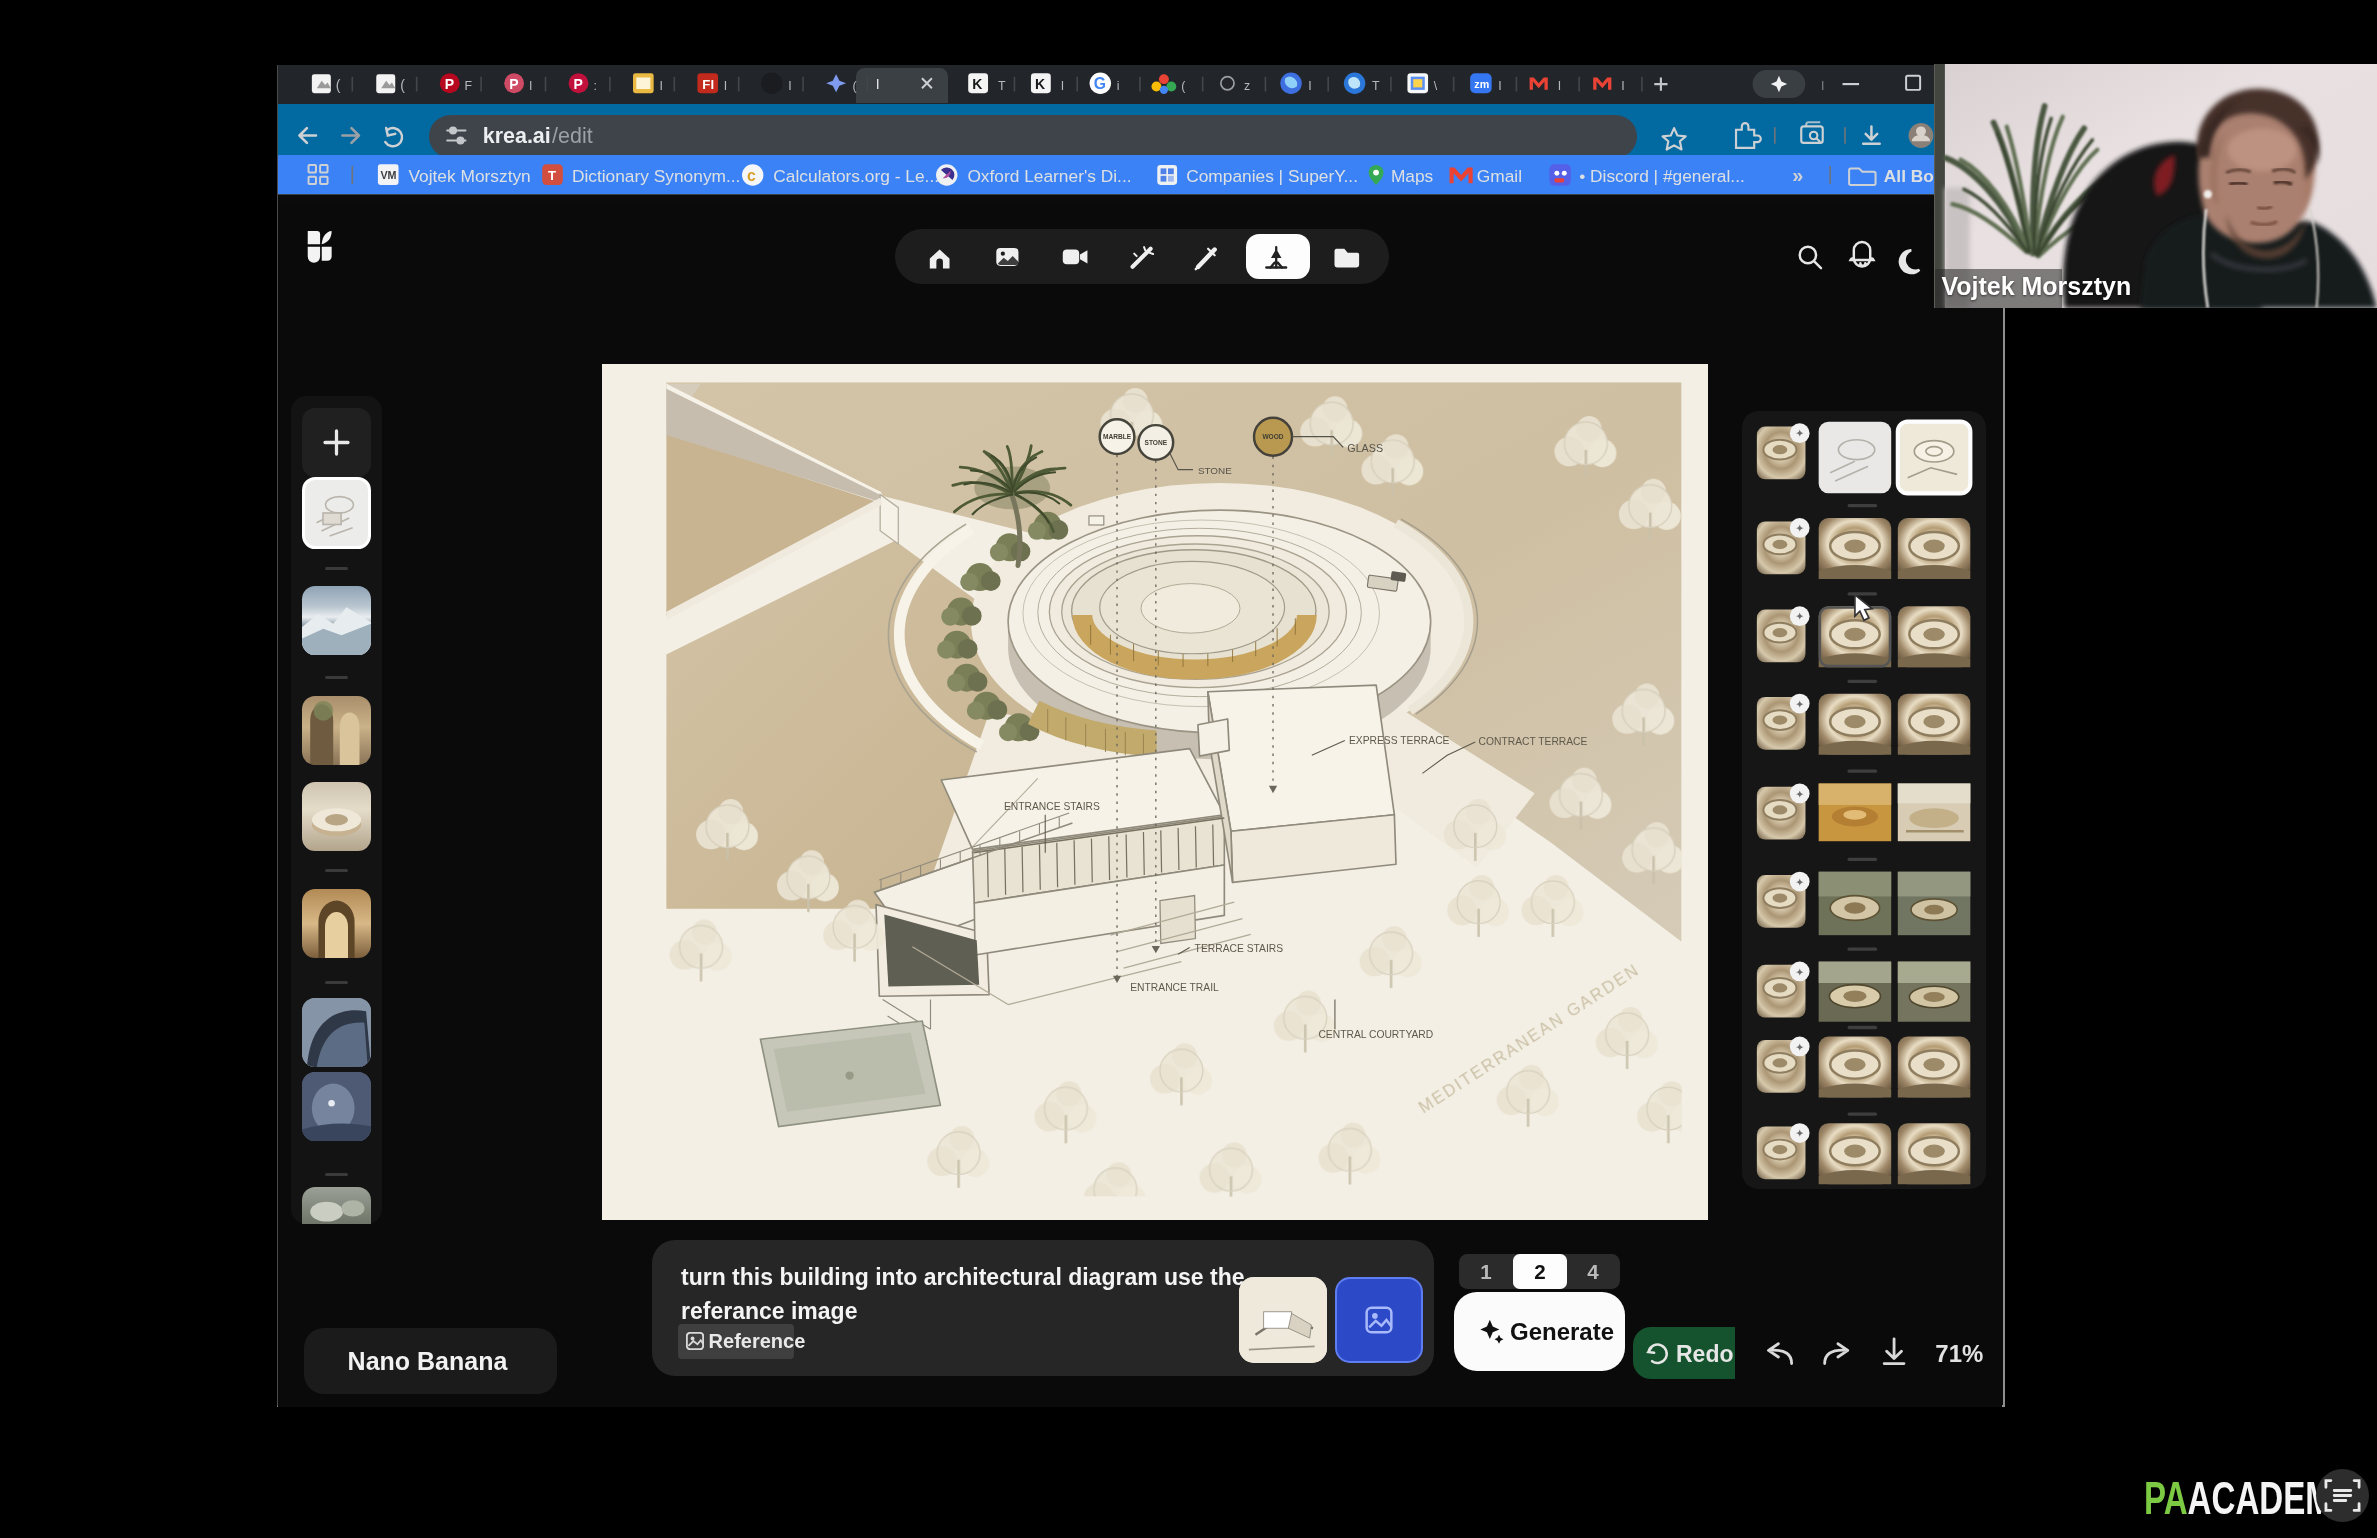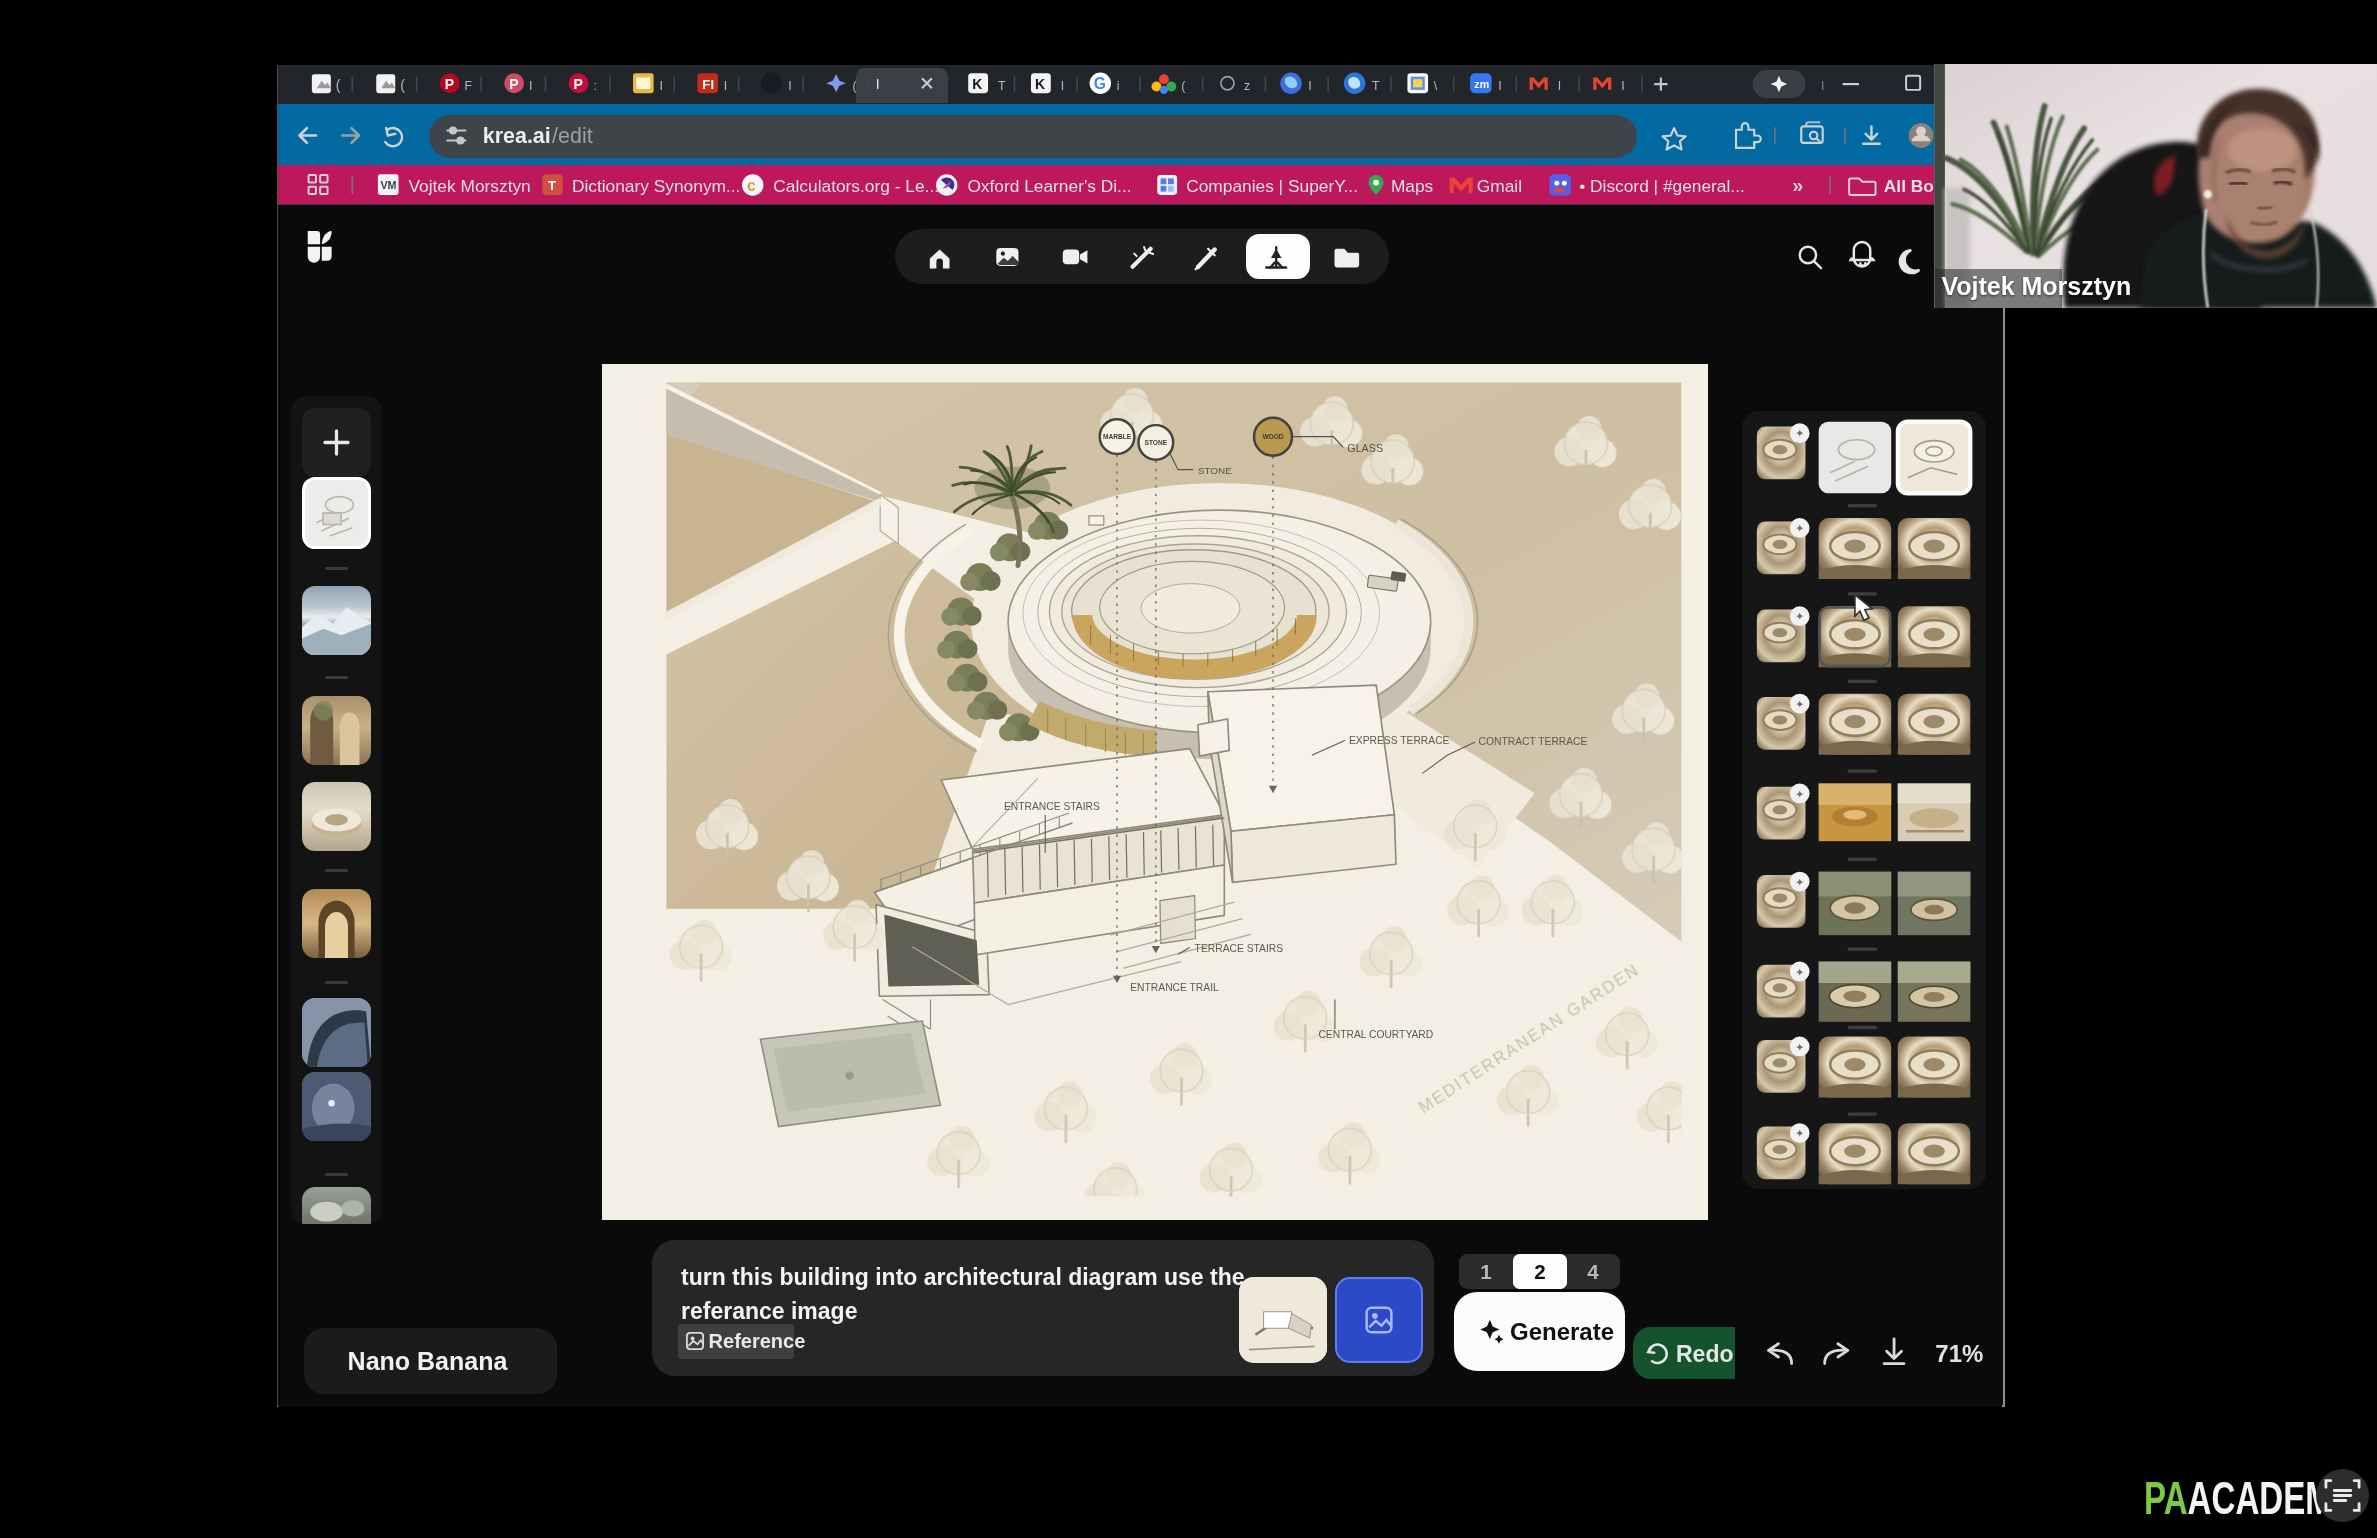--- a/index.html
+++ b/index.html
@@ -8,21 +8,21 @@
   
   #win { position:absolute; left:277px; top:65px; width:1728px; height:1342px;
     border-right:2.5px solid #8f8f8f; border-bottom:2.5px solid #8f8f8f; border-left:0.8px solid #4a4a4a;
     background:#0b0b0b; }
   #tabstrip { position:absolute; left:0; top:0; width:100%; height:39px; background:#22262a; }
   #activetab { position:absolute; left:578px; top:3.3px; width:92px; height:35px;
     background:#3b4045; border-radius:8.3px 8.3px 0 0; }
   #toolbar { position:absolute; left:0; top:39px; width:100%; height:63px; background:#0369a1; }
   #urlbar { position:absolute; left:151px; top:10.7px; width:1208px; height:43px; border-radius:21.5px;
     background:#3e444a; }
-  #bookmarks { position:absolute; left:0; top:100px; width:100%; height:40px; background:#be185d;
+  #bookmarks { position:absolute; left:0; top:90px; width:100%; height:40px; background:#3b82f6;
     border-bottom:0.8px solid #3b4045; }
   
   #content { position:absolute; left:0; top:141px; width:1724px; height:1201px; background:#0a0a0a; overflow:hidden; }
   
   #navpill { position:absolute; left:617px; top:23px; width:494px; height:55px; border-radius:28px; background:#1d1d1e; }
   #navactive { position:absolute; left:351px; top:5px; width:64px; height:45px; border-radius:13.2px; background:#fdfdfd; }
   
   #sidebar { position:absolute; left:13.2px; top:190px; width:91px; height:828px; background:#131313; border-radius:15px; }
   .sthumb { position:absolute; left:10.7px; width:69px; height:69px; border-radius:13.2px; overflow:hidden; }
   .sdash { position:absolute; left:34px; width:23px; height:3.3px; border-radius:1.7px; background:#3a3a3a; }

